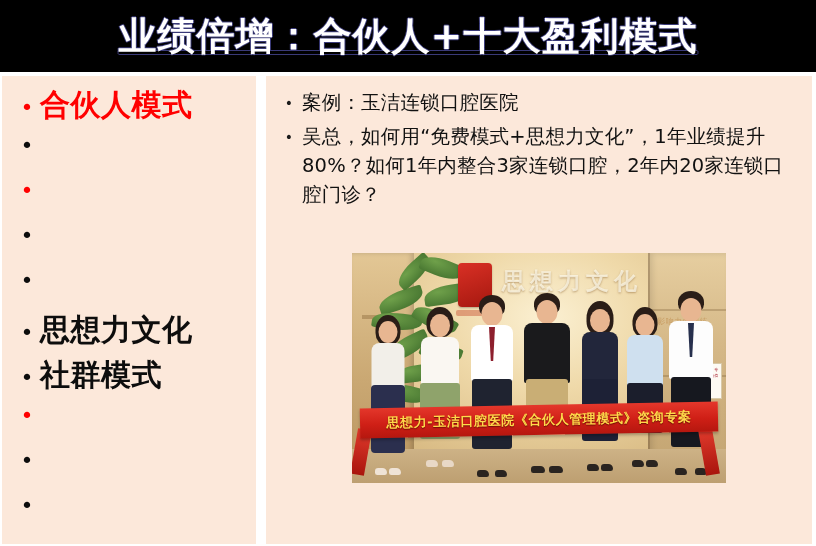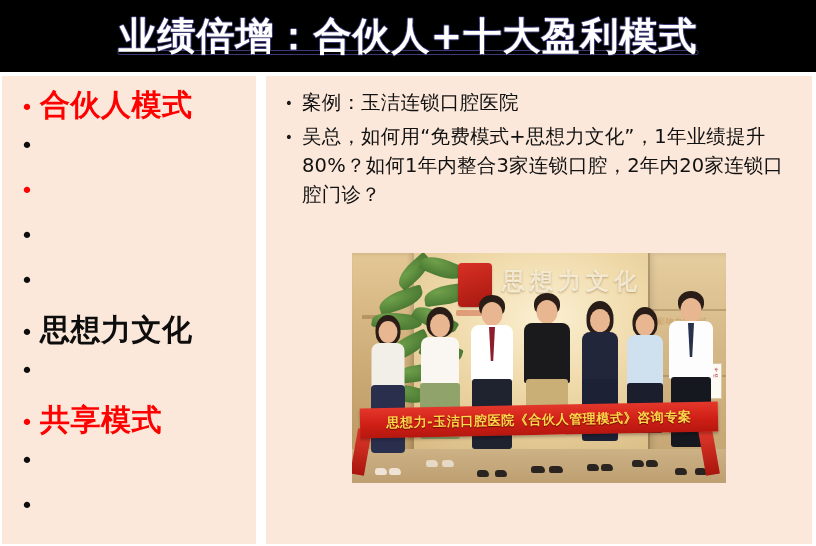--- a/index.html
+++ b/index.html
@@ -333,25 +333,25 @@
         <span class="bullet c-black">•</span>
       </li>
 
       <li class="mode-item">
         <span class="bullet c-black">•</span>
         <span class="mode-label c-black">思想力文化</span>
       </li>
 
       <li class="mode-item">
         <span class="bullet c-black">•</span>
+        <span class="mode-label c-black">社群模式</span>
       </li>
 
       <li class="mode-item">
         <span class="bullet c-red">•</span>
-        <span class="mode-label c-red">共享模式</span>
       </li>
 
       <li class="mode-item">
         <span class="bullet c-black">•</span>
       </li>
 
       <li class="mode-item">
         <span class="bullet c-black">•</span>
       </li>
 

